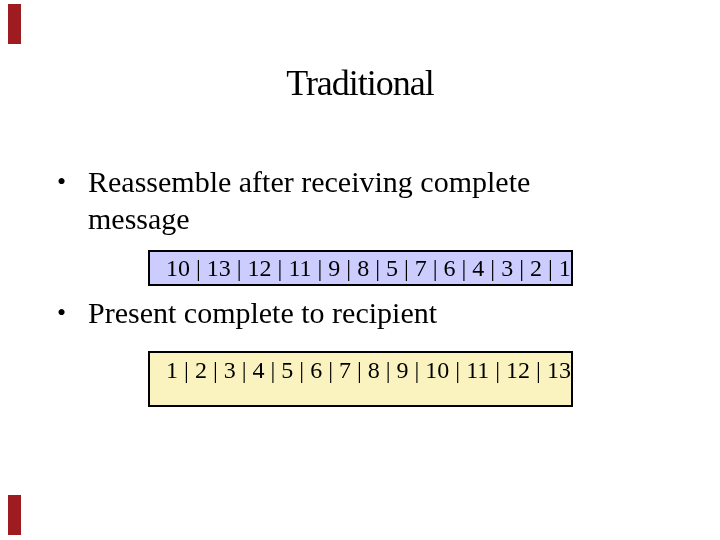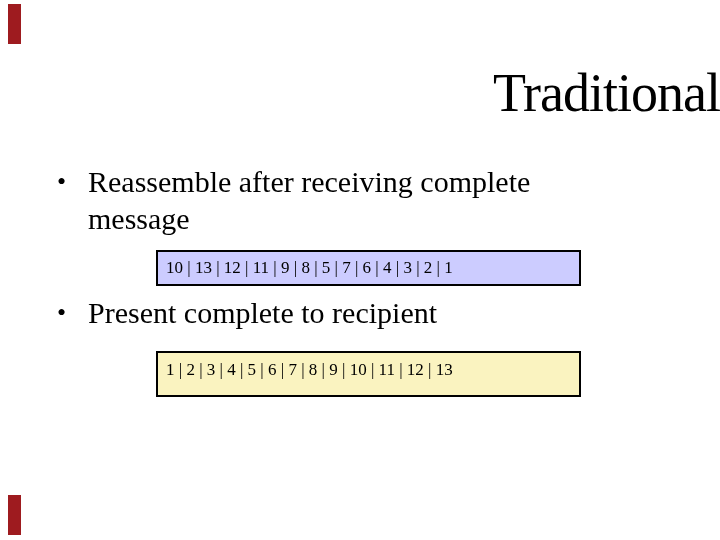--- a/index.html
+++ b/index.html
@@ -23,22 +23,22 @@
     height: 40px;
   }
   .edge-bar.top { top: 4px; }
   .edge-bar.bottom { top: 495px; }
   .title {
     position: absolute;
     top: 64px;
     left: 0;
     width: 720px;
     margin: 0;
-    text-align: right;
-    font-size: 54px;
+    text-align: center;
+    font-size: 36px;
     font-weight: normal;
     letter-spacing: -1px;
     line-height: 1.1;
   }
   .bullet {
     position: absolute;
     left: 57px;
     display: flex;
     align-items: flex-start;
     font-size: 30px;
@@ -50,38 +50,39 @@
     font-size: 26px;
     line-height: 37px;
   }
   .bullet .btext {
     width: 480px;
   }
   .bullet.b1 { top: 163px; }
   .bullet.b2 { top: 294px; }
   .numbox {
     position: absolute;
-    left: 156px;
+    left: 148px;
     width: 425px;
     border: 2px solid #000000;
     box-sizing: border-box;
-    font-size: 17px;
-    padding-left: 8px;
+    font-size: 24px;
+    padding-left: 16px;
     white-space: nowrap;
     overflow: hidden;
   }
   .numbox.received {
     top: 250px;
     height: 36px;
     line-height: 32px;
   }
   .numbox.presented {
     top: 351px;
-    height: 46px;
+    height: 56px;
     line-height: 34px;
+    text-align: center;
   }
 </style>
 </head>
 <body>
 
 <div class="slide">
 
   <div class="edge-bar top" style="background-color: rgb(158, 27, 31);"></div>
 
   <div class="edge-bar bottom" style="background-color: rgb(158, 27, 31);"></div>

